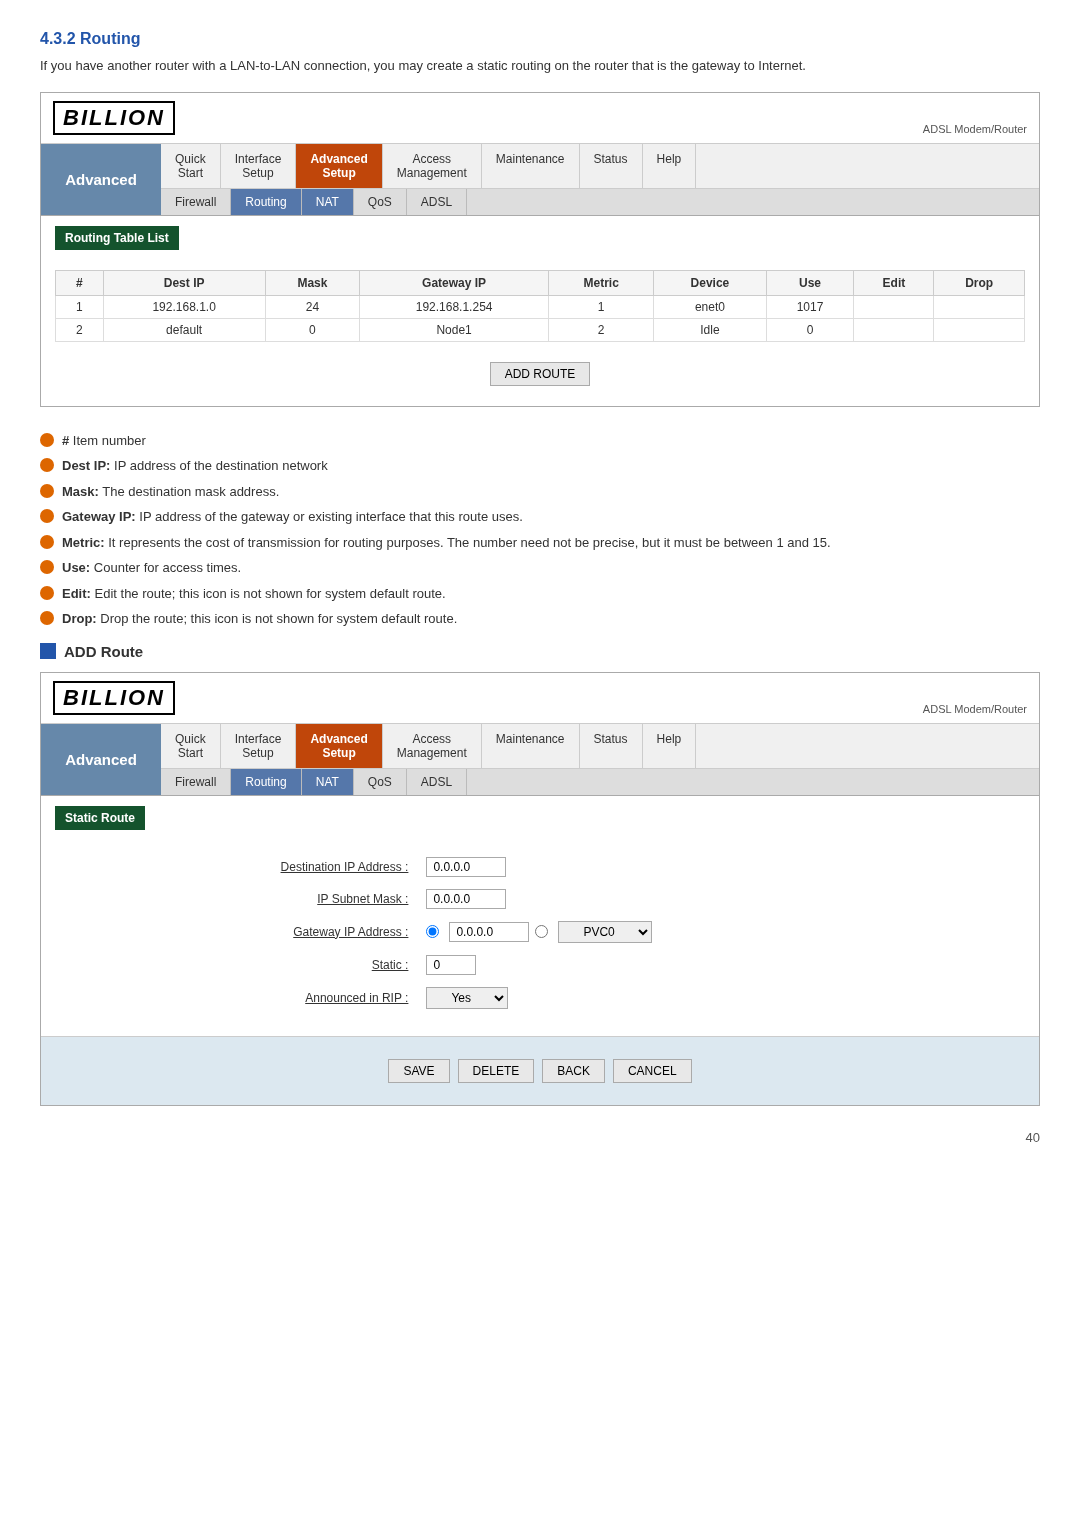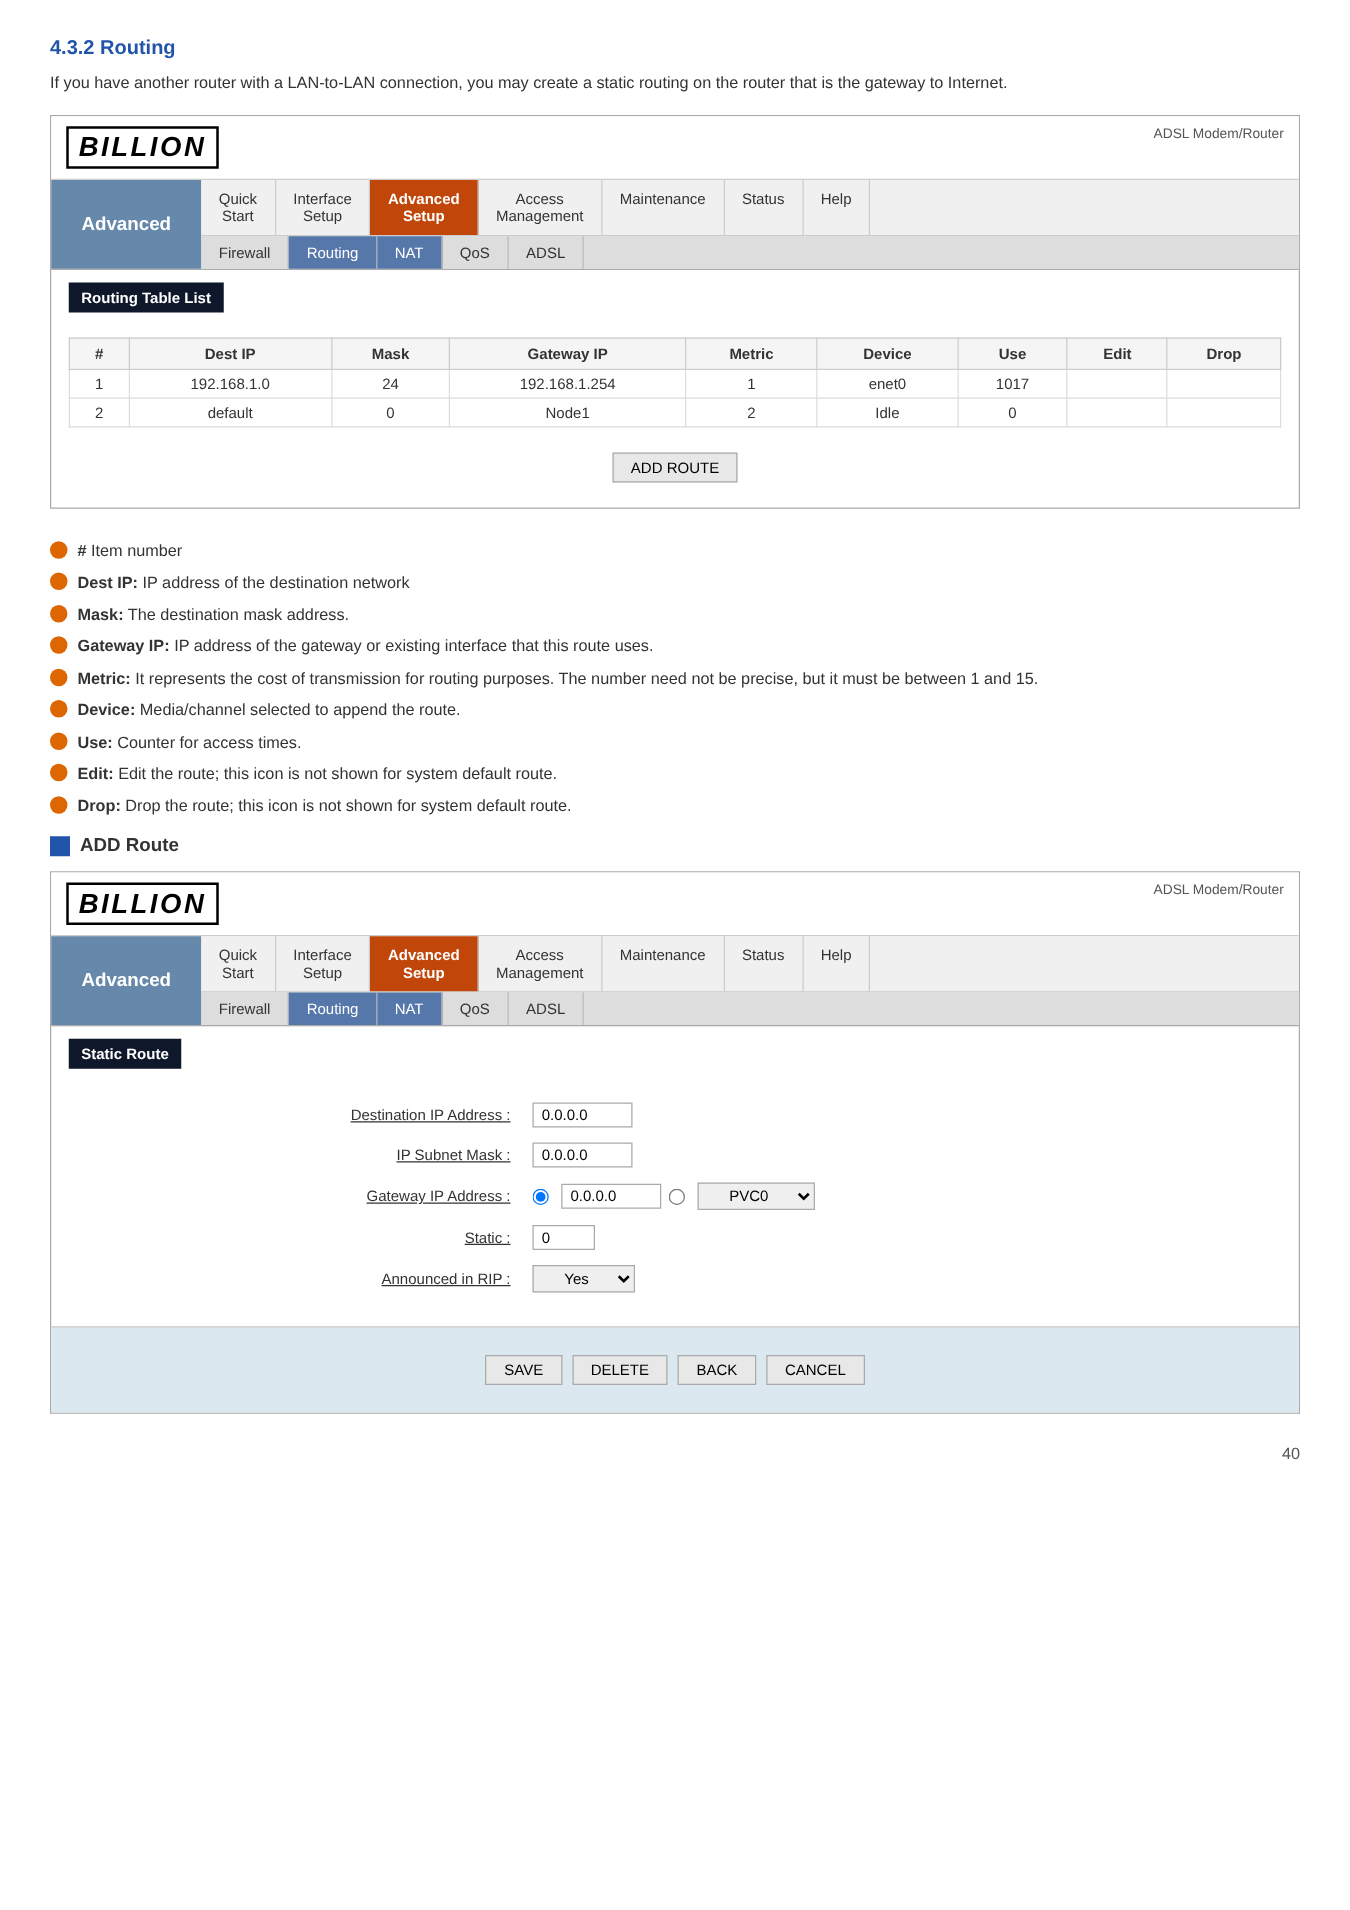--- a/index.html
+++ b/index.html
@@ -27,21 +27,21 @@
     .router-panel {
       border: 1px solid #aaa;
       margin-bottom: 24px;
       background: #fff;
     }
     .router-header {
       background: #fff;
       padding: 8px 12px;
       display: flex;
       justify-content: space-between;
-      align-items: flex-start;
+      align-items: flex-end;
       border-bottom: 1px solid #ccc;
     }
     .billion-logo {
       font-family: Arial Black, Arial, sans-serif;
       font-size: 22px;
       font-weight: 900;
       font-style: italic;
       color: #000;
       letter-spacing: 2px;
       border: 2px solid #000;
@@ -103,21 +103,21 @@
       border-right: 1px solid #bbb;
     }
     .nav-sub-item.active {
       background: #5577aa;
       color: #fff;
     }
     .panel-body {
       padding: 10px 14px;
     }
     .section-bar {
-      background: #0f172a;
+      background: #14532d;
       color: #fff;
       font-size: 12px;
       font-weight: bold;
       padding: 5px 10px;
       margin-bottom: 10px;
       display: inline-block;
     }
 
     
     .route-table {
@@ -331,24 +331,20 @@
       <span class="bullet-orange"></span>
       <span><strong>Mask:</strong> The destination mask address.</span>
     </div>
     <div class="desc-item">
       <span class="bullet-orange"></span>
       <span><strong>Gateway IP:</strong> IP address of the gateway or existing interface that this route uses.</span>
     </div>
     <div class="desc-item">
       <span class="bullet-orange"></span>
       <span><strong>Metric:</strong> It represents the cost of transmission for routing purposes. The number need not be precise, but it must be between 1 and 15.</span>
-    </div>
-    <div class="desc-item">
-      <span class="bullet-orange"></span>
-      <span><strong>Device:</strong> Media/channel selected to append the route.</span>
     </div>
     <div class="desc-item">
       <span class="bullet-orange"></span>
       <span><strong>Use:</strong> Counter for access times.</span>
     </div>
     <div class="desc-item">
       <span class="bullet-orange"></span>
       <span><strong>Edit:</strong> Edit the route; this icon is not shown for system default route.</span>
     </div>
     <div class="desc-item">

